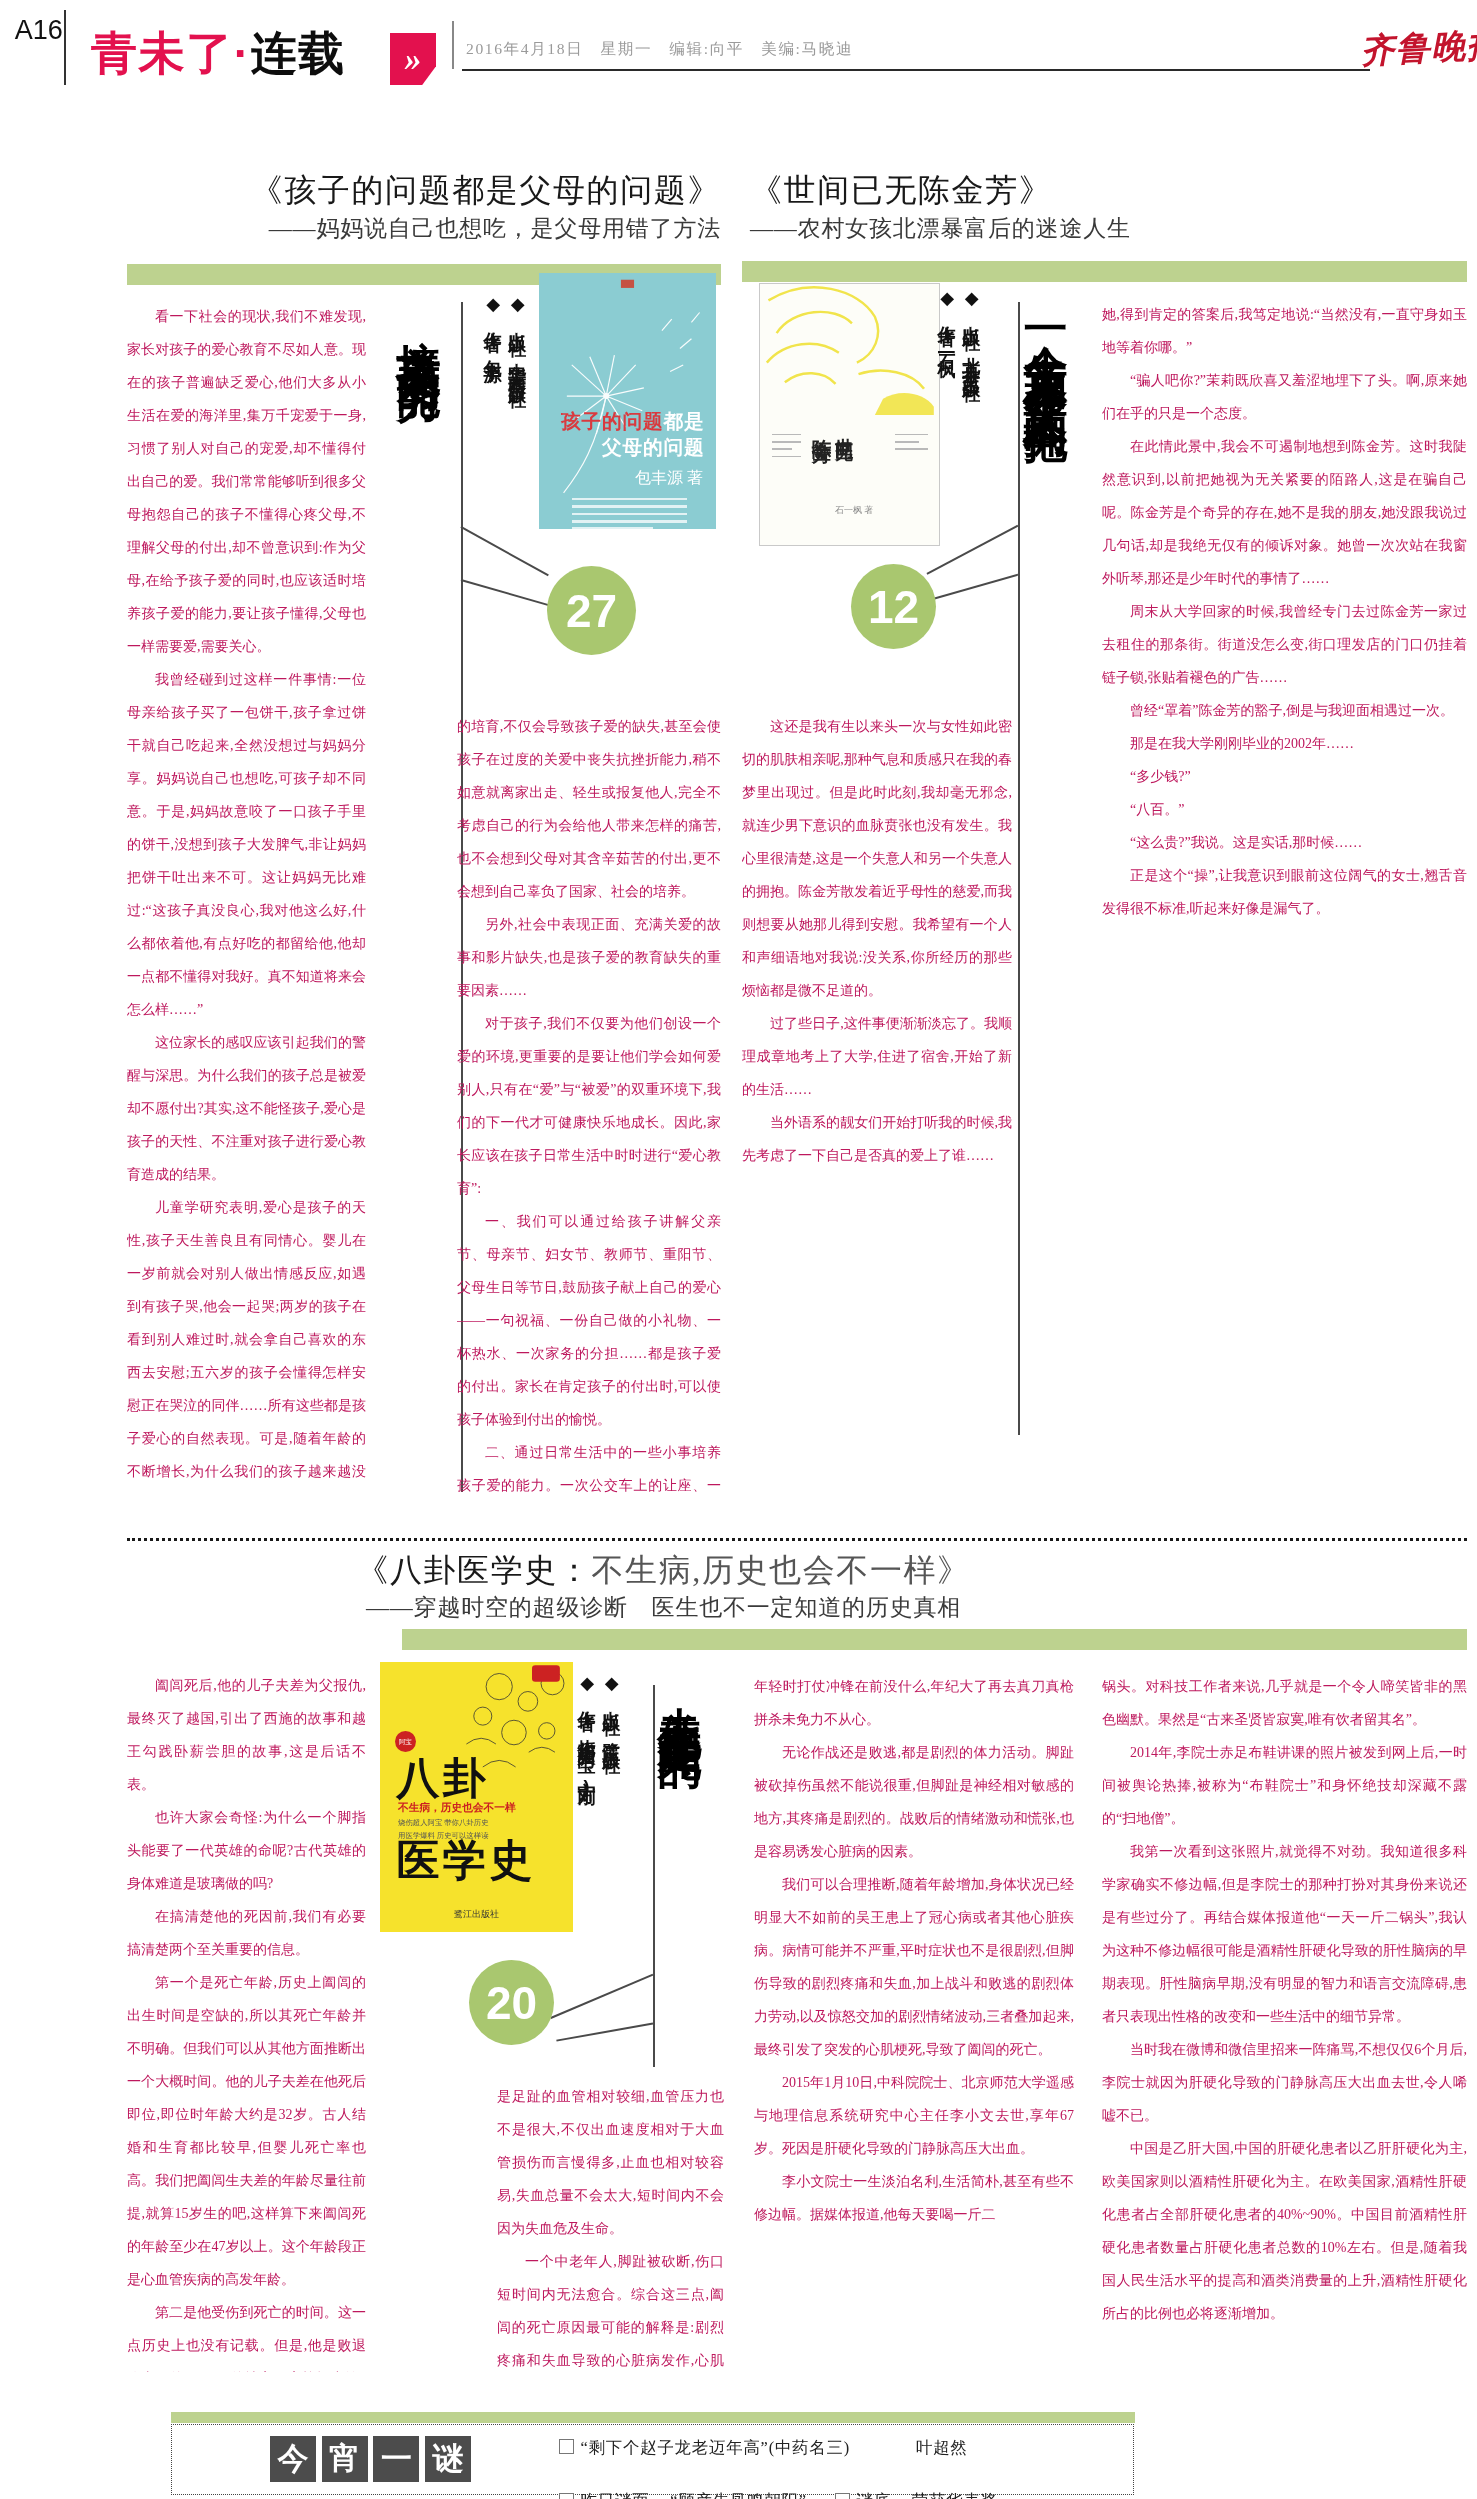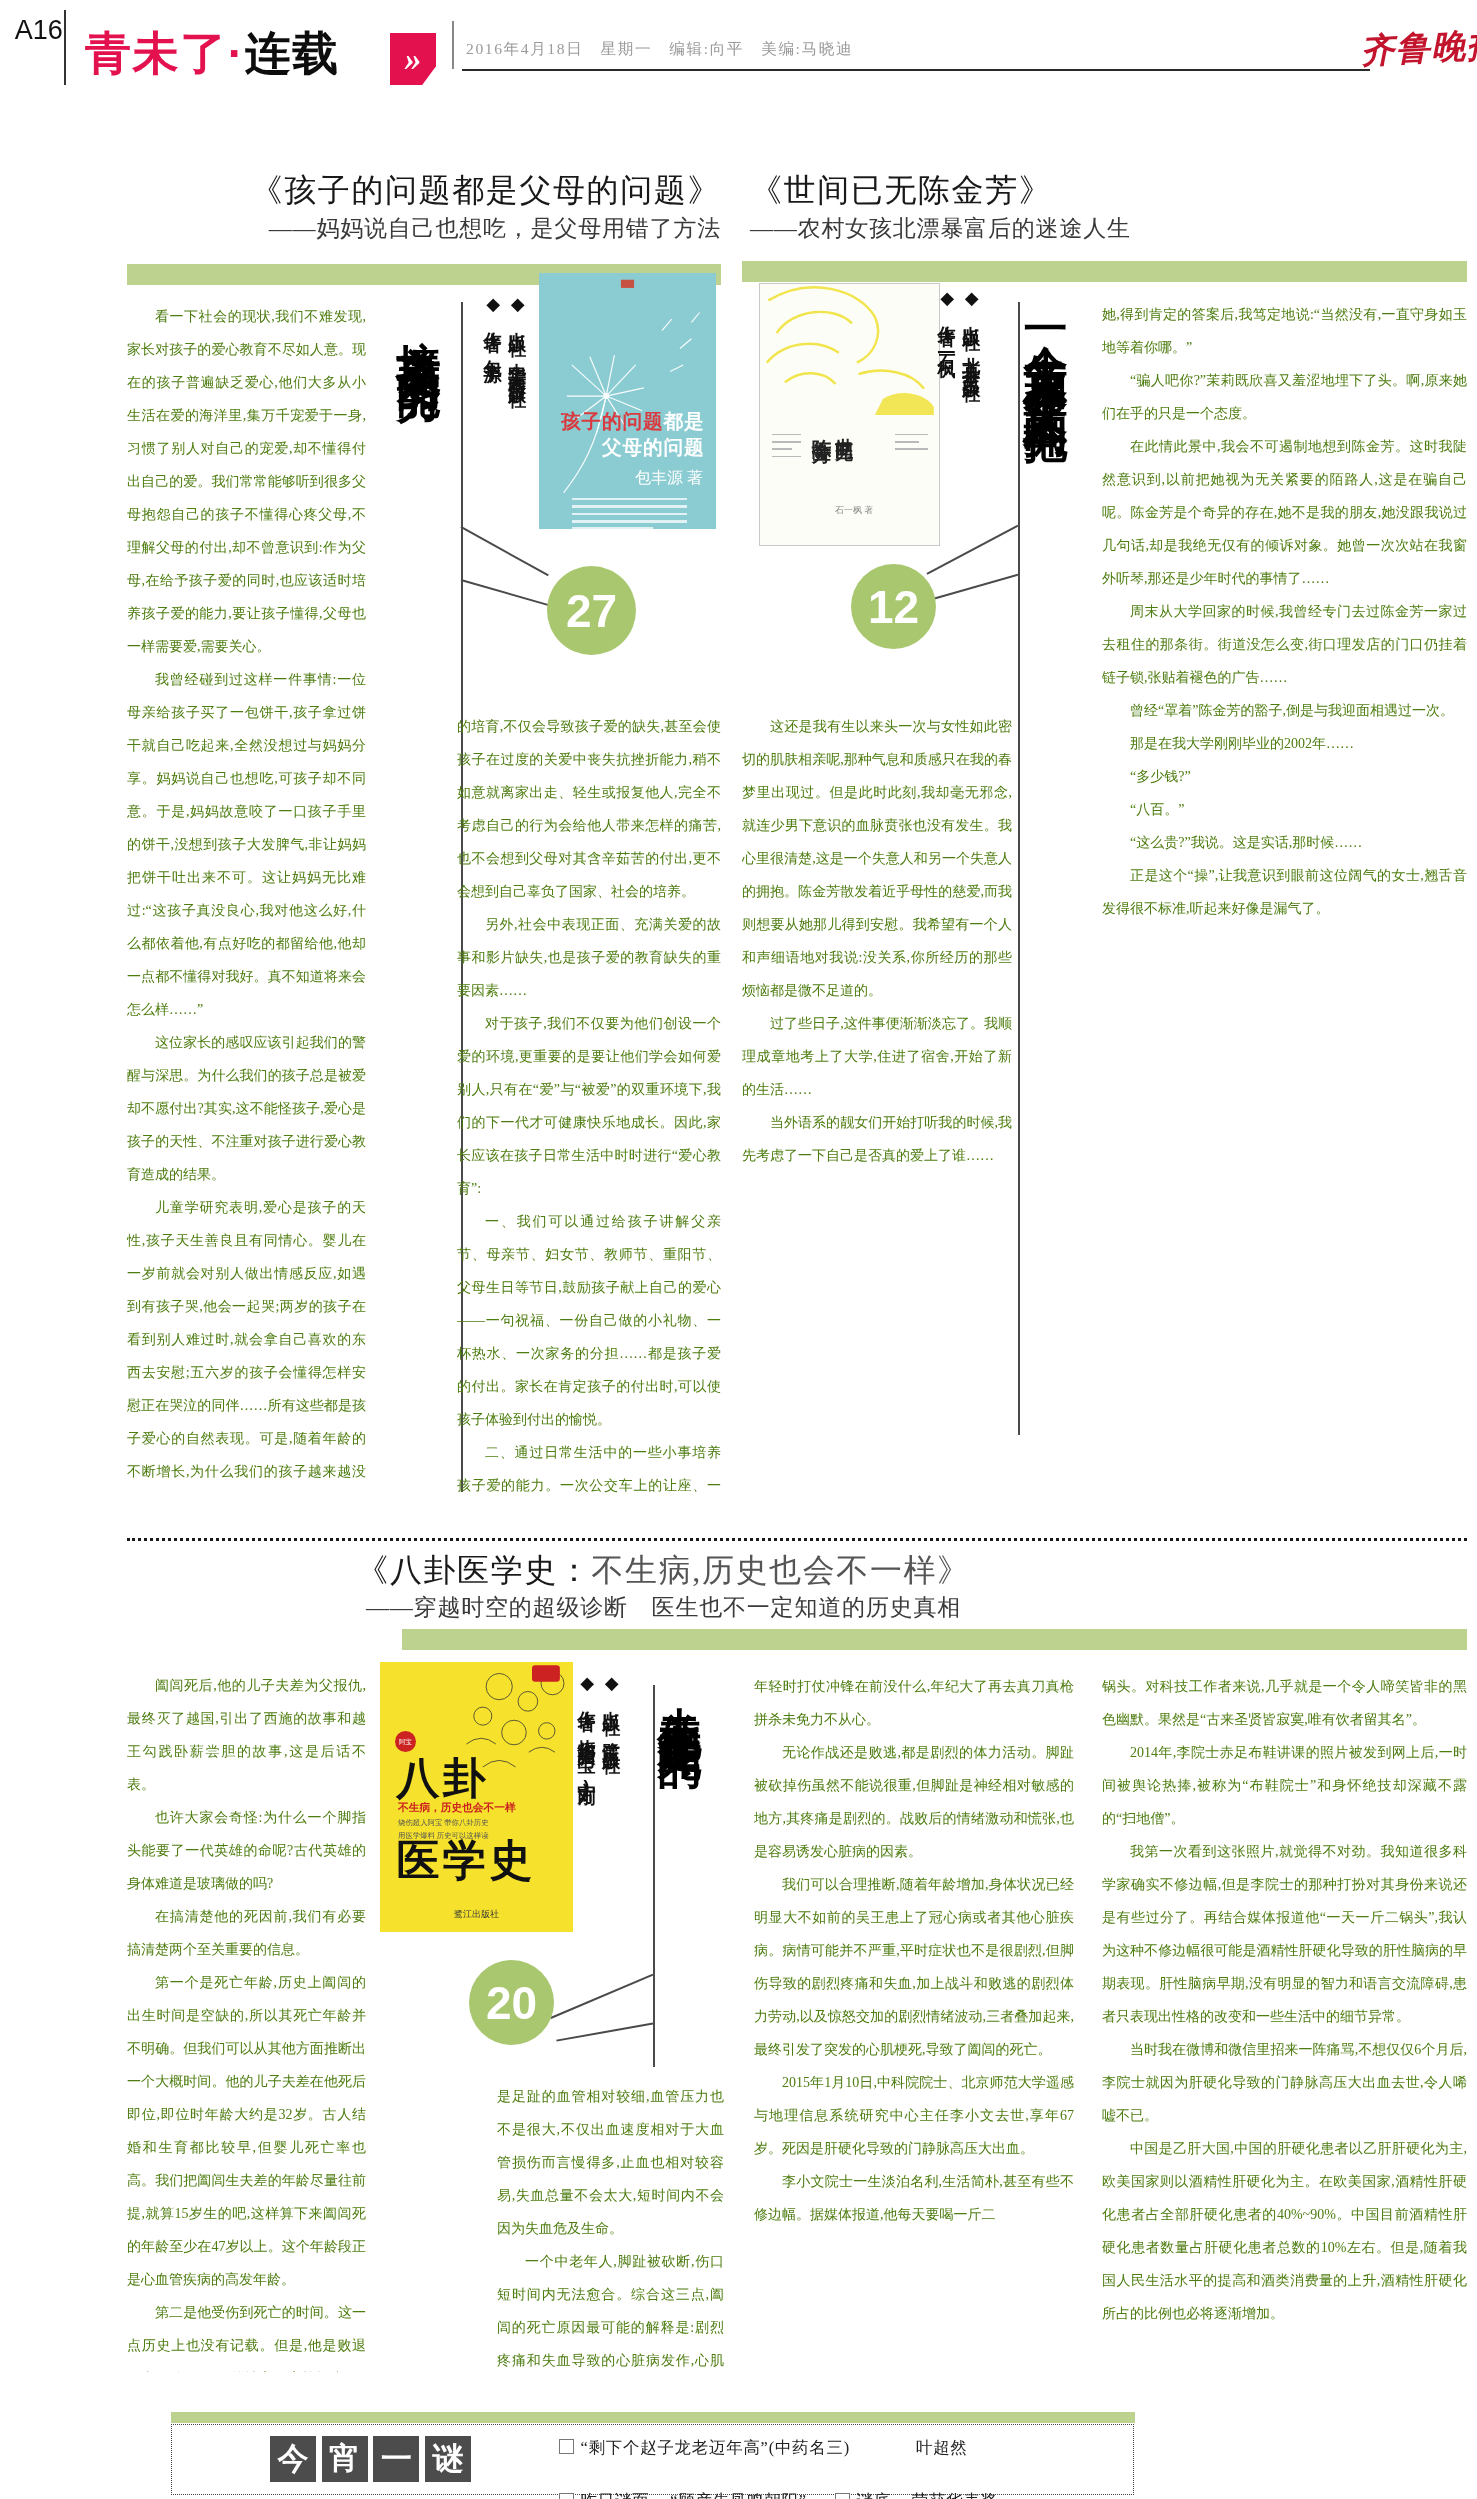--- a/index.html
+++ b/index.html
@@ -16,21 +16,21 @@
          font-size:34px;font-weight:900;font-style:italic;
          clip-path:polygon(0 0,100% 0,100% 64%,70% 100%,0 100%);}
   .date-line{font-size:15.6px;color:#9a9a9a;letter-spacing:1.6px;white-space:nowrap;}
   .hdr-rule{height:1.6px;background:#2a2a2a;}
   .logo{color:#c3142d;font-weight:700;font-size:34px;font-style:italic;letter-spacing:1.6px;transform:rotate(-3deg);white-space:nowrap;}
   
   .headline{font-size:32px;color:#191919;letter-spacing:1.6px;white-space:nowrap;}
   .headline .hl-dim{color:#555;}
   .subtitle{font-size:23px;color:#3a3a3a;letter-spacing:0.8px;white-space:nowrap;}
   .greenbar{background:#bdd28f;}
-  .bodycol{font-size:14px;line-height:33px;text-align:justify;color:#4d7c0f;overflow:hidden;}
+  .bodycol{font-size:14px;line-height:33px;text-align:justify;color:#be185d;overflow:hidden;}
   .bodycol p{margin:0;text-indent:2em;}
   .bodycol.cont p:first-child{text-indent:0;}
   .vtitle{writing-mode:vertical-rl;text-orientation:upright;
           font-family:"Liberation Sans","DejaVu Sans",sans-serif;
           font-weight:900;font-size:44px;letter-spacing:5.7px;color:#000;line-height:1;}
   .pubcol{writing-mode:vertical-rl;text-orientation:upright;
           font-family:"Liberation Sans","DejaVu Sans",sans-serif;
           font-weight:700;font-size:18px;letter-spacing:3.3px;color:#111;}
   .pubcol div{line-height:24.6px;}
   .numcircle{border-radius:50%;background:#a9c76f;color:#fff;display:flex;align-items:center;justify-content:center;
@@ -69,21 +69,21 @@
   .riddle-text{font-size:16.4px;color:#222;letter-spacing:0.8px;white-space:nowrap;}
   .cbox{display:inline-block;width:13px;height:13px;border:0.8px solid #777;margin-right:6.6px;vertical-align:-1.6px;background:#fff;}
 </style>
 </head>
 <body>
 
 <div id="page">
 
   <div class="abs page-label" style="left:14.8px;top:14.8px;">A16</div>
   <div class="abs hdr-vline" style="left:64px;top:9.8px;height:75px;"></div>
-  <div class="abs section-title" style="left:85px;top:23px;">
+  <div class="abs section-title" style="left:91px;top:23px;">
     <span class="st-red">青未了</span><span class="st-red">·</span><span class="st-black">连载</span>
   </div>
   <div class="abs badge" style="left:390px;top:33px;width:46px;height:52px;">
     <span>»</span>
   </div>
   <div class="abs hdr-vline" style="left:452px;top:21px;height:48px;background:#888;"></div>
   <div class="abs date-line" style="left:466px;top:39px;">2016年4月18日　星期一　编辑:向平　美编:马晓迪</div>
   <div class="abs hdr-rule" style="left:462px;top:69px;width:908px;"></div>
   <div class="abs logo" style="left:1360px;top:24.6px;">齐鲁晚报</div>
 

